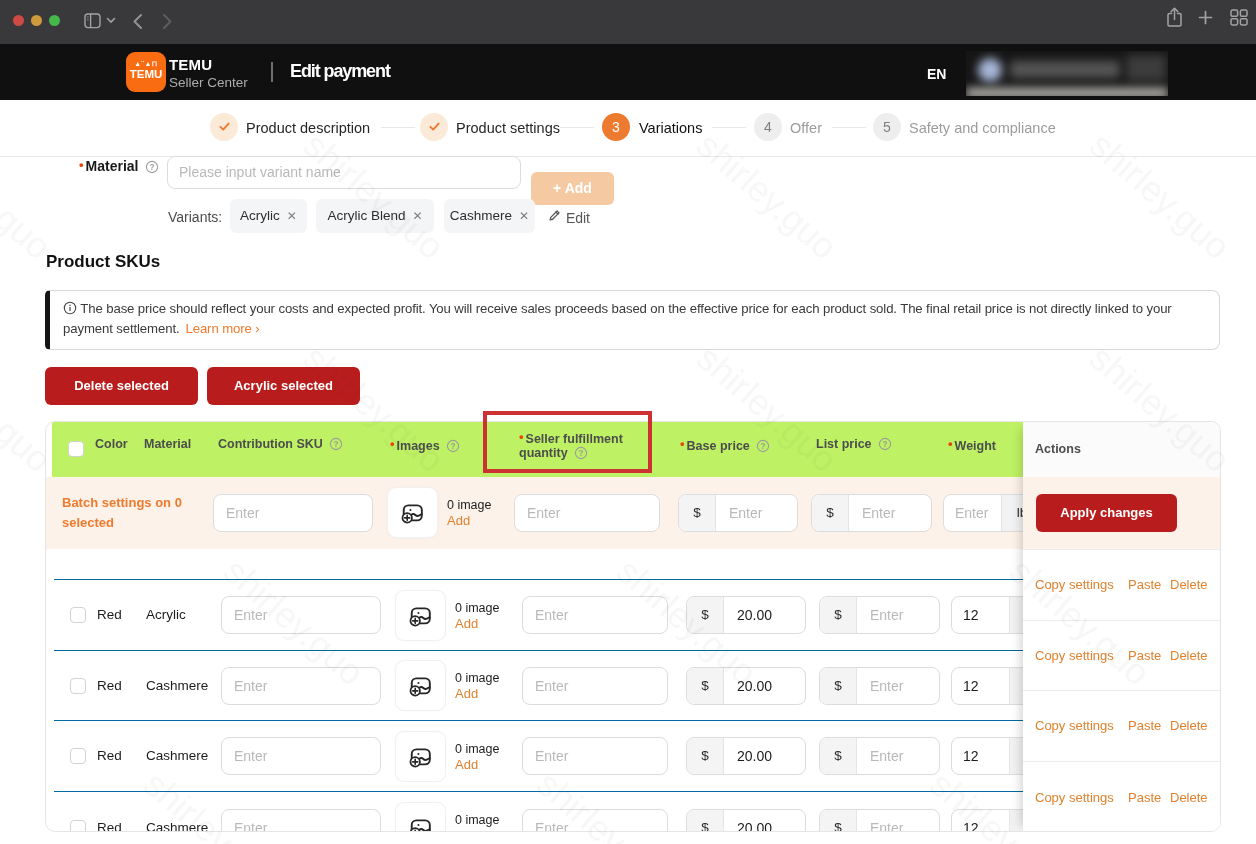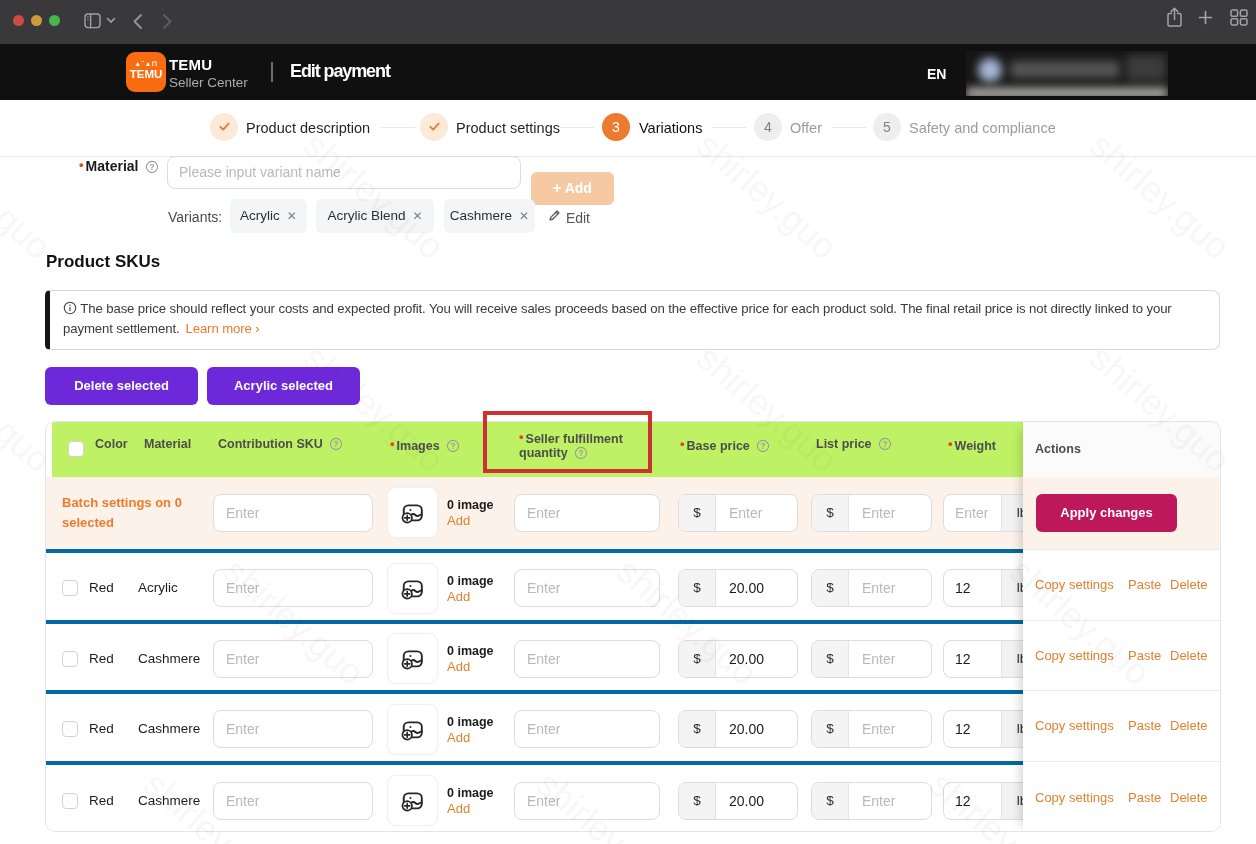--- a/index.html
+++ b/index.html
@@ -53,54 +53,54 @@
   color:#2e2e2e; line-height:34px; text-align:center; font-weight:500;}
 .tag i { font-style:normal; color:#7d7d7d; font-size:12px; margin-left:7px; }
 #editl { position:absolute; left:547px; top:208px; font-size:14px; color:#565656; font-weight:500; }
 #skush { position:absolute; left:46px; top:252px; font-size:17px; font-weight:bold; color:#121212; }
 
 #infobox { position:absolute; left:45px; top:290px; width:1175px; height:60px; background:#fff;
   border:1px solid #d8d8d8; border-left:5px solid #151515; border-radius:5px 8px 8px 5px;
   padding:8px 20px 0 13px; font-size:13.2px; color:#3a3a3a; line-height:19.5px; letter-spacing:-0.12px;}
 #infobox .lm { color:#ED7B2F; margin-left:6px; }
 
-.gbtn { position:absolute; top:367px; width:153px; height:38px; background:#6d28d9; border-radius:6px;
+.gbtn { position:absolute; top:367px; width:153px; height:38px; background:#b91c1c; border-radius:6px;
   color:#fff; font-size:13px; font-weight:bold; text-align:center; line-height:38px; }
 
 
 #table { position:absolute; left:45px; top:421px; width:1176px; height:411px; border:1px solid #e5e5e5;
   border-radius:10px; background:#fff; overflow:hidden; }
 #thead { position:absolute; left:6px; top:0; width:100%; height:55px; background:#bef264; }
 .th { position:absolute; font-size:12.5px; font-weight:bold; color:#4d4d4d; top:15px; line-height:14px;}
 .qi { vertical-align:-3px; margin-left:3px; }
 #batch { position:absolute; left:0; top:55px; width:100%; height:72px; background:#fdf2e9; }
-.trow { position:absolute; left:0; width:100%; border-top:4px solid #0369a1; background:#fff; }
+.trow { position:absolute; left:8px; width:100%; border-top:1px solid #0369a1; background:#fff;margin-top:30px; }
 .cb { position:absolute; width:16px; height:16px; border:1.5px solid #d2d2d2; border-radius:4px; background:#fff; }
 .ct { position:absolute; font-size:13.5px; color:#1c1c1c; font-weight:500; line-height:18px;}
 .inp { position:absolute; height:38px; border:1px solid #dcdcdc; border-radius:8px; background:#fff;
   line-height:36px; padding-left:12px; font-size:14px; }
 .ph { color:#b9b9b9; } .ph2 { color:#b9b9b9; font-size:14px; padding-left:13px; line-height:36px;}
 .imgbox { position:absolute; width:51px; height:51px; border:1px solid #f0f0f0; border-radius:9px;
   background:#fff; display:flex; align-items:center; justify-content:center; box-shadow:0 0 3px rgba(0,0,0,0.03);}
 .imglab { position:absolute; font-size:13px; line-height:15px; }
-.imglab .cnt { color:#1c1c1c; font-weight:bold; font-size:12.5px; }
+.imglab .cnt { color:#1c1c1c; font-weight:normal; font-size:12.5px; }
 .imglab a { margin-top:5px; }
 .olink { color:#e0822f; font-size:13px; font-weight:500; }
 .grp { position:absolute; height:38px; border:1px solid #dcdcdc; border-radius:8px; background:#fff;
   overflow:hidden; display:flex; }
 .pfx { width:37px; background:#f4f4f4; border-right:1px solid #e5e5e5; text-align:center;
   line-height:36px; font-size:13.5px; color:#2c2c2c; }
 .val { line-height:36px; font-size:14px; color:#1c1c1c; padding-left:13px; }
 .sfx { width:42px; background:#f2f2f2; border-left:1px solid #e5e5e5; text-align:center;
   line-height:36px; font-size:13.5px; color:#2c2c2c; }
 #apanel { position:absolute; left:977px; top:0; width:199px; height:411px; background:#fff;
   box-shadow:-9px 0 10px -7px rgba(0,0,0,0.18); }
 #ahead { position:absolute; left:0; top:0; width:100%; height:55px; background:#fbfbfb; }
 #abatch { position:absolute; left:0; top:55px; width:100%; height:72px; background:#fdf2e9; }
-#apply { position:absolute; left:13px; top:17px; width:141px; height:38px; background:#be185d;
+#apply { position:absolute; left:13px; top:17px; width:141px; height:38px; background:#b91c1c;
   border-radius:6px; color:#fff; font-size:13px; font-weight:bold; text-align:center; line-height:38px; }
 .arow { position:absolute; left:0; width:100%; border-top:1px solid #ececec; background:#fff; }
 
 
 .wm { position:absolute; font-size:36px; color:rgba(80,80,80,0.045); transform:rotate(41deg);
   transform-origin:0 0; white-space:nowrap; z-index:60; pointer-events:none; }
 #redrect { position:absolute; left:483px; top:411px; width:169px; height:62px; border:4px solid #cc3232;
   z-index:100; }
 </style></head>
 <body>

